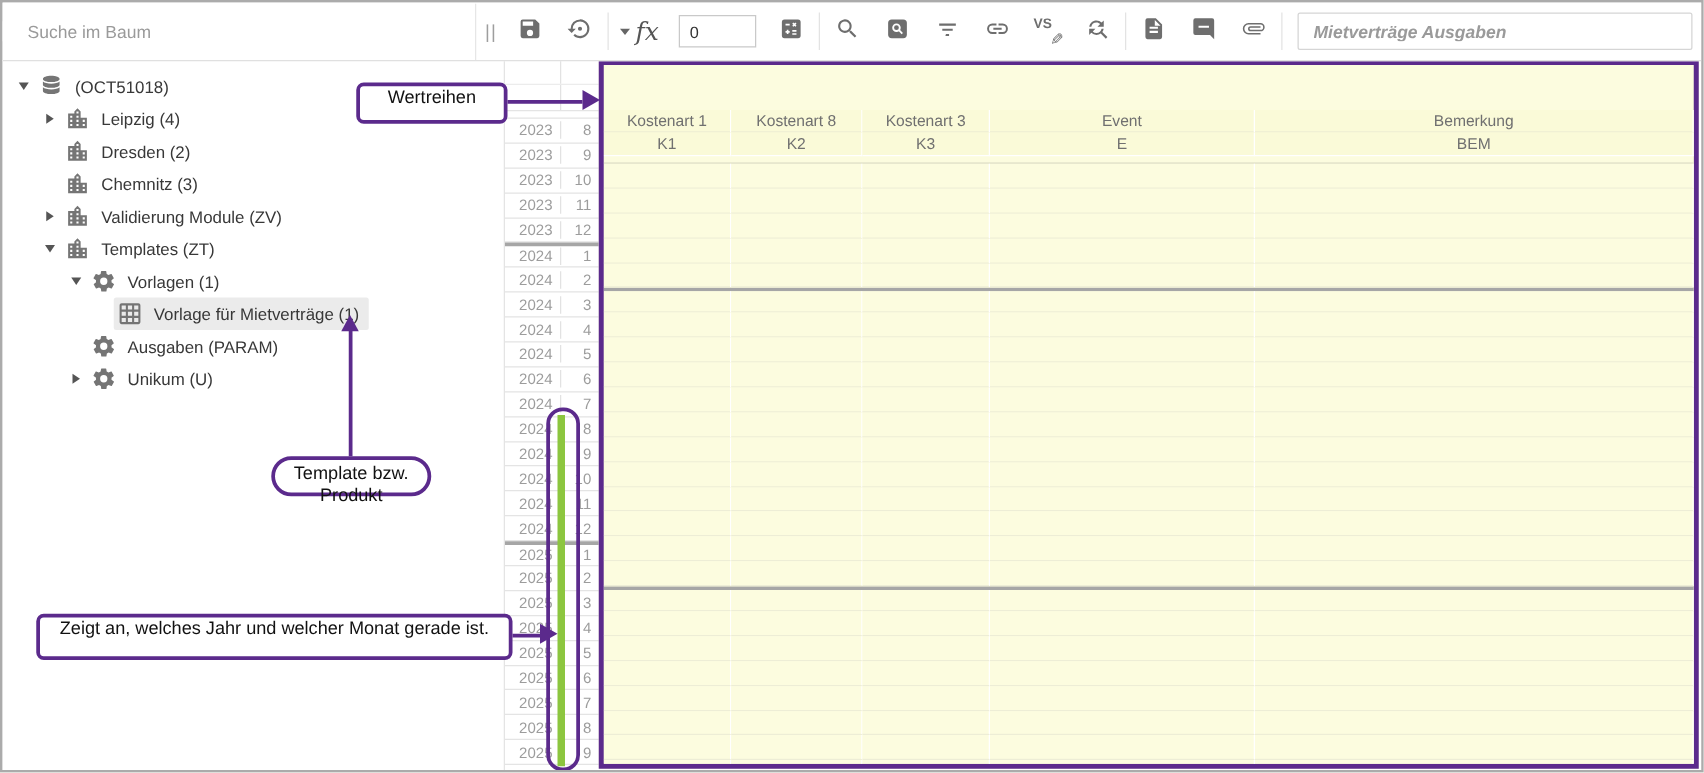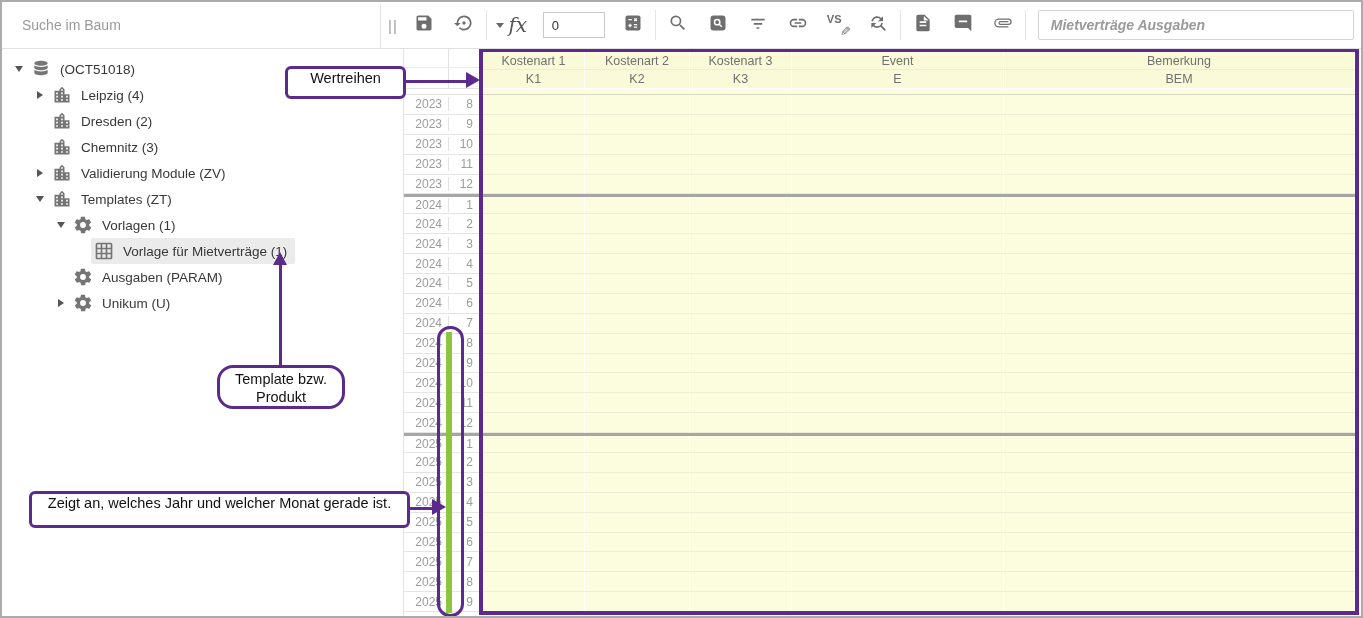--- a/index.html
+++ b/index.html
@@ -57,21 +57,21 @@
   .rh-y{width:45px;box-sizing:border-box;border-right:1px solid #E2E2E2;text-align:right;padding-right:6px;}
   .rh-m{width:30px;box-sizing:border-box;text-align:right;padding-right:6px;}
   .rh-blank1 .rh-y,.rh-blank2 .rh-y{height:100%;}
 
   
   #grid{position:absolute;left:477px;top:46px;width:880px;height:567px;box-sizing:border-box;
         border:4px solid var(--purple,#5B2A8C);background:var(--cell-bg,#FCFCDF);overflow:hidden;z-index:2;}
   .ghrow{display:flex;}
   .ghc{box-sizing:border-box;border-right:1px solid #fff;text-align:center;font-size:12.5px;color:#707070;
         background:var(--header-bg,#FAFAD8);overflow:hidden;white-space:nowrap;}
-  #gh1 .ghc{height:18px;line-height:18px;border-bottom:1px solid #EDEDD2;}
+  #gh1 .ghc{height:18px;line-height:18px;border-bottom:1px solid #EDEDD2;margin-top:36px;}
   #gh2 .ghc{height:19px;line-height:19px;border-bottom:1px solid #fff;}
   .gspacer{height:5px;background:var(--cell-bg,#FCFCDF);border-bottom:1px solid #D8D8C2;}
   .grow{display:flex;height:19.9px;box-sizing:border-box;}
   .grow.ysep{border-top:3px solid var(--separator,#A6A6A6);}
   .gcell{box-sizing:border-box;background:var(--cell-bg,#FCFCDF);border-right:1px solid #FFFFFF;
          border-bottom:1px solid #EDEDD6;height:100%;}
   .c0{width:102px;flex:0 0 102px;}
   .c1{width:105px;flex:0 0 105px;}
   .c2{width:102px;flex:0 0 102px;}
   .c3{width:212px;flex:0 0 212px;}
@@ -80,21 +80,21 @@
   
   #green-line{position:absolute;left:444px;top:330px;width:6px;height:281px;background:var(--green,#8CC63F);z-index:29;}
   #green-outline{position:absolute;left:435px;top:324px;width:27px;height:291px;box-sizing:border-box;
         border:3px solid var(--purple,#5B2A8C);border-radius:13px;z-index:30;}
 
   
   .ann-box{position:absolute;background:#fff;border:3px solid var(--purple,#5B2A8C);border-radius:6px;
         display:flex;align-items:flex-start;justify-content:center;text-align:center;font-size:14.5px;color:#111;
         z-index:50;box-sizing:border-box;line-height:1.25;}
   #ann-wertreihen{left:283px;top:64px;width:121px;height:33px;}
-  #ann-template{left:215px;top:363px;width:128px;height:44px;padding:2px;border-radius:16px;}
+  #ann-template{left:215px;top:363px;width:128px;height:32px;padding:2px;border-radius:16px;}
   #ann-period{left:27px;top:489px;width:381px;height:37px;}
   .hline{position:absolute;height:3px;background:var(--purple,#5B2A8C);z-index:50;}
   .vline{position:absolute;width:3px;background:var(--purple,#5B2A8C);z-index:50;}
   .head-right{position:absolute;width:0;height:0;border-top:8px solid transparent;border-bottom:8px solid transparent;
         border-left:14px solid var(--purple,#5B2A8C);z-index:50;}
   .head-up{position:absolute;width:0;height:0;border-left:7.5px solid transparent;border-right:7.5px solid transparent;
         border-bottom:13px solid var(--purple,#5B2A8C);z-index:50;}
   #wert-line{left:404px;top:78px;width:60px;}
   #wert-head{left:464px;top:70px;}
   #tmpl-line{left:277px;top:262px;height:101px;}
@@ -400,21 +400,21 @@
         <div class="rhrow">
           <span class="rh-y">2025</span>
           <span class="rh-m">9</span>
         </div>
       </div>
   </div>
 
   <div id="grid">
     <div class="ghrow" id="gh1">
         <div class="ghc c0">Kostenart 1</div>
-        <div class="ghc c1">Kostenart 2</div>
+        <div class="ghc c1">Kostenart 8</div>
         <div class="ghc c2">Kostenart 3</div>
         <div class="ghc c3">Event</div>
         <div class="ghc c4">Bemerkung</div>
       </div>
     <div class="ghrow" id="gh2">
         <div class="ghc c0">K1</div>
         <div class="ghc c1">K2</div>
         <div class="ghc c2">K3</div>
         <div class="ghc c3">E</div>
         <div class="ghc c4">BEM</div>

